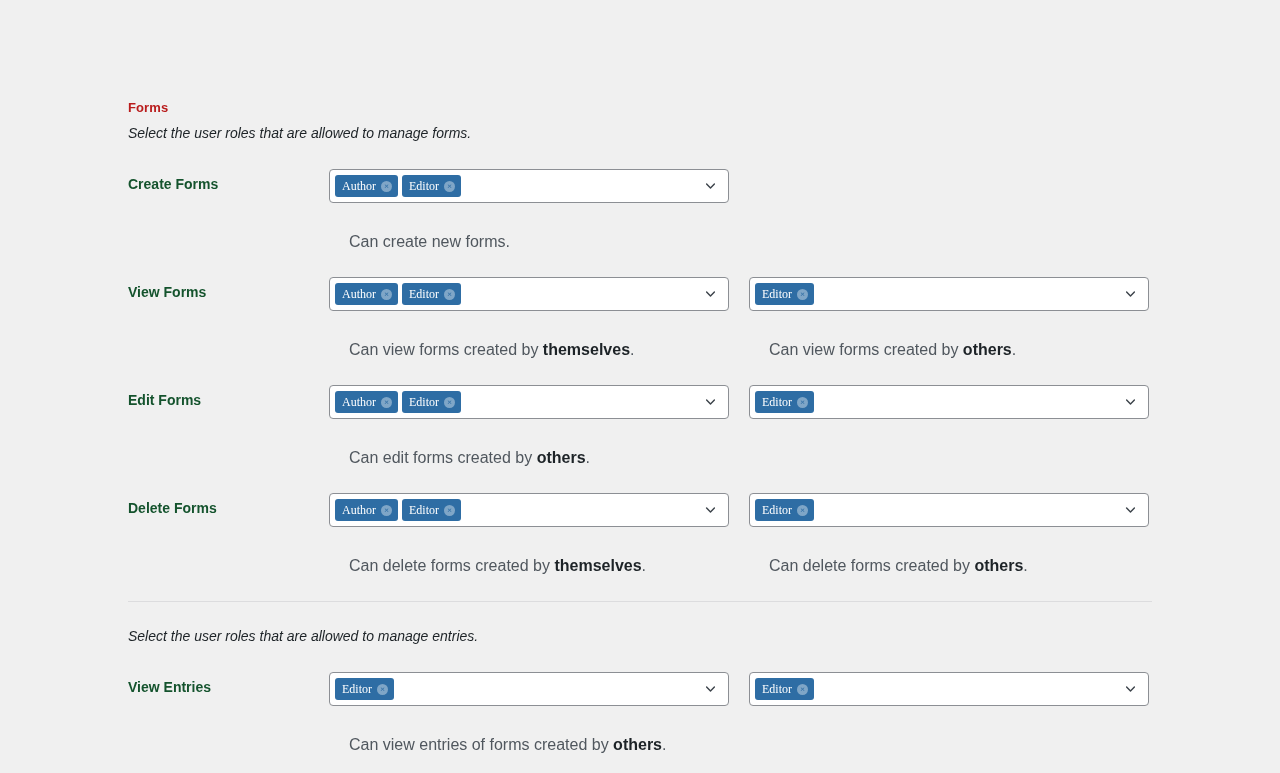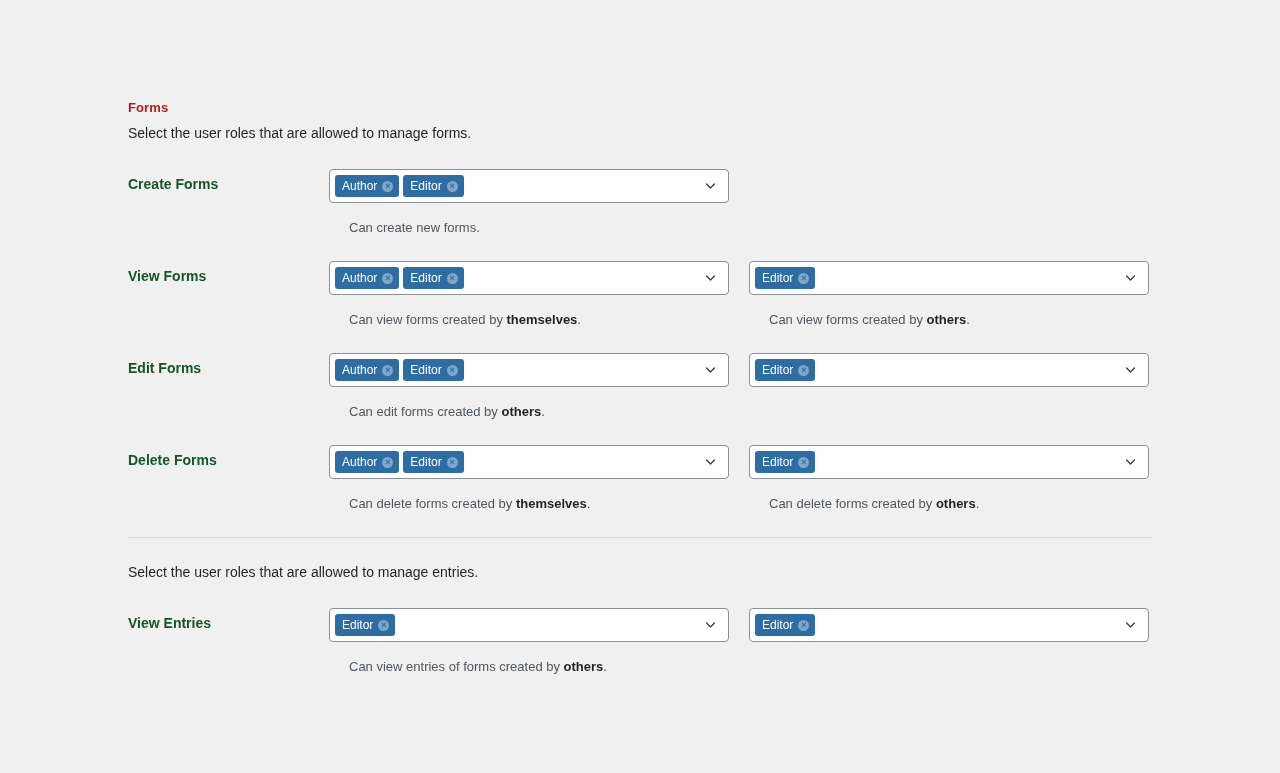--- a/index.html
+++ b/index.html
@@ -27,38 +27,40 @@
     font-size: 13px;
     font-weight: bold;
     color: #b91c1c;
     margin: 0 0 10px 0;
     letter-spacing: 0.1px;
   }
   .section-desc {
     font-size: 14px;
     color: #1d2327;
     margin: 0 0 28px 0;
+    font-style: italic;
   }
   .row {
     display: flex;
     align-items: flex-start;
     margin-bottom: 12px;
   }
   .row-label {
     width: 201px;
     flex: 0 0 201px;
     font-size: 14px;
     font-weight: bold;
     color: #14532d;
     padding-top: 7px;
   }
   .fields {
     flex: 1;
     display: flex;
     gap: 20px;
+    font-family: Liberation Serif, serif;
   }
   .field-col {
     width: 400px;
     flex: 0 0 400px;
   }
   .select-box {
     position: relative;
     box-sizing: border-box;
     width: 400px;
     min-height: 33px;
@@ -101,23 +103,23 @@
     position: absolute;
     right: 11px;
     top: 50%;
     transform: translateY(-50%);
     width: 13px;
     height: 13px;
     pointer-events: none;
   }
   .chevron svg { display: block; }
   .hint {
-    font-size: 13px;
+    font-size: 16px;
     color: #50575e;
-    margin-top: 5px;
+    margin-top: 18px;
     margin-bottom: 0;
   }
   .hint b { color: #1d2327; font-weight: bold; }
   .hint-row {
     display: flex;
     gap: 20px;
     margin-left: 201px;
     margin-bottom: 26px;
   }
   .hint-col { width: 400px; flex: 0 0 400px; }

